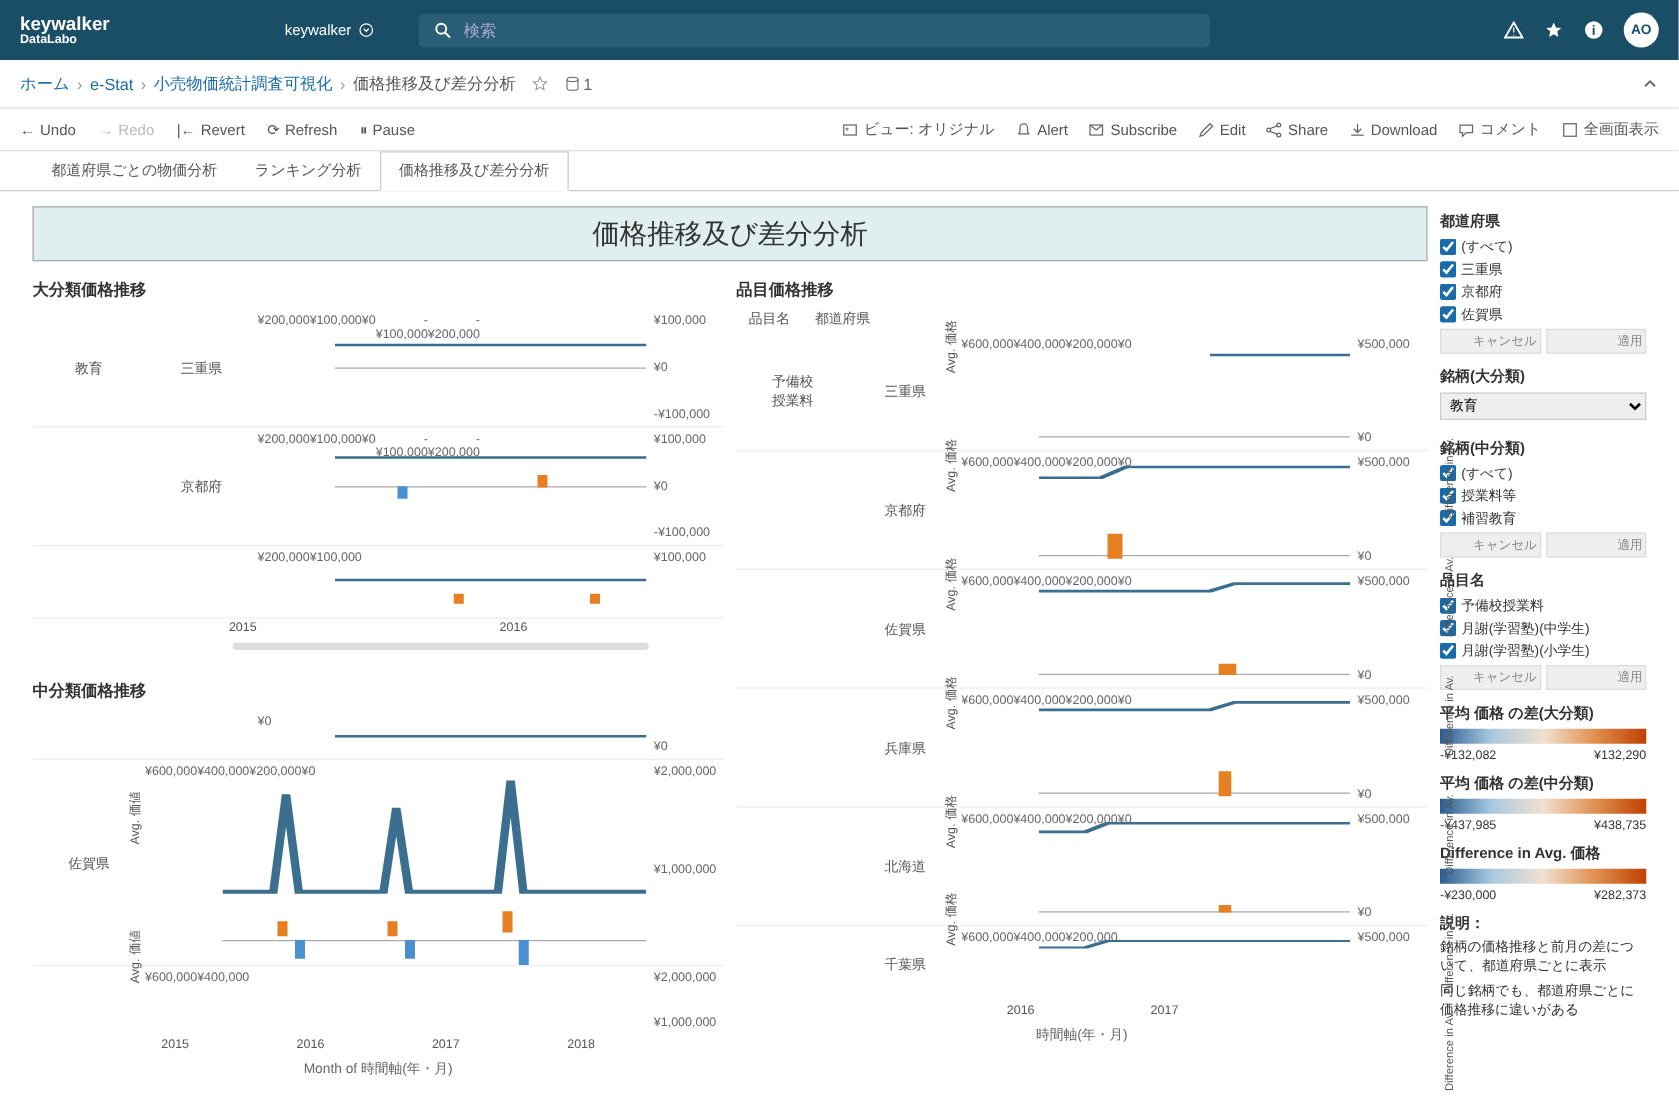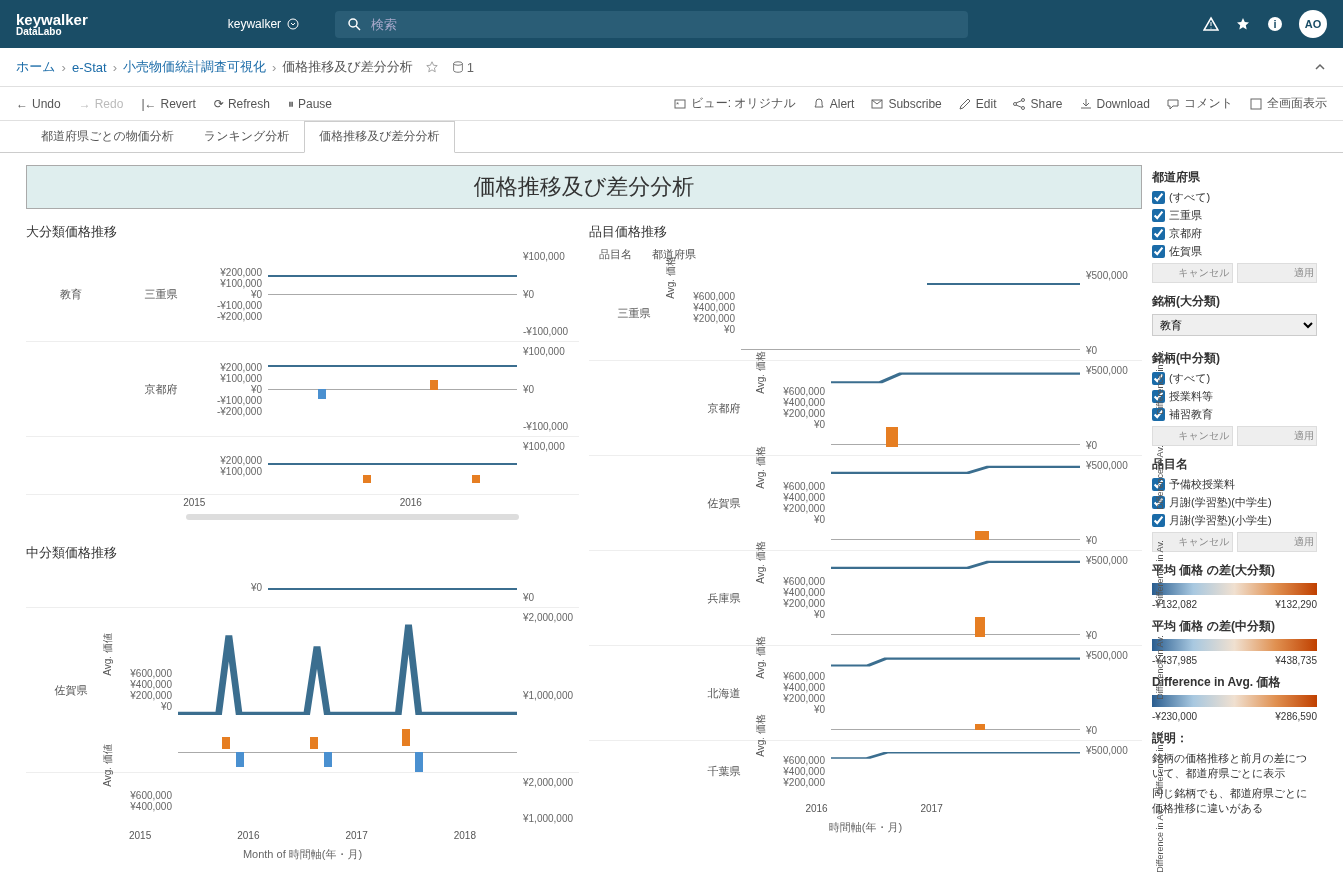--- a/index.html
+++ b/index.html
@@ -24,26 +24,26 @@
 .toolbar .disabled { color: #bbb; }
 .toolbar .right { margin-left: auto; display: flex; gap: 16px; }
 .tabs { display: flex; padding: 0 26px; border-bottom: 1px solid #ccc; }
 .tab { padding: 6px 14px; border: 1px solid transparent; cursor: pointer; font-size: 12px; color: #555; }
 .tab.active { border: 1px solid #ccc; border-bottom: 1px solid #fff; margin-bottom: -1px; background: #fff; }
 .dash { display: flex; padding: 12px 26px; gap: 10px; }
 .main-area { flex: 1; }
 .title-bar { background: #dfeeee; border: 1px solid #aaa; text-align: center; padding: 6px; font-size: 22px; color: #333; margin-bottom: 10px; }
 .charts-grid { display: flex; gap: 10px; }
 .chart-col { flex: 1; }
-.chart-section-title { font-size: 13px; font-weight: normal; margin: 4px 0 6px; }
+.chart-section-title { font-size: 13px; font-weight: bold; margin: 4px 0 6px; }
 .mini-chart { height: 95px; display: flex; align-items: stretch; border-bottom: 1px solid #eee; }
 .row-label { width: 90px; display: flex; align-items: center; justify-content: center; font-size: 11px; text-align: center; color: #555; }
 .row-label.double { flex-direction: column; }
 .chart-body { flex: 1; position: relative; }
-.y-ticks { position: absolute; left: 0; top: 0; bottom: 0; width: 60px; display: flex; flex-direction: column; justify-content: center; font-size: 10px; color: #666; text-align: right; padding: 4px 4px 4px 0; }
+.y-ticks { position: absolute; left: 0; top: 0; bottom: 0; width: 60px; display: flex; flex-direction: row; justify-content: flex-start; font-size: 10px; color: #666; text-align: right; padding: 4px 4px 4px 0; }
 .y-ticks-right { position: absolute; right: 0; top: 0; bottom: 0; width: 60px; display: flex; flex-direction: column; justify-content: space-between; font-size: 10px; color: #666; padding: 4px 0 4px 4px; }
 .plot-area { position: absolute; left: 62px; right: 62px; top: 4px; bottom: 4px; }
 .line { position: absolute; left: 0; right: 0; height: 2px; background: #3b6e8f; }
 .baseline { position: absolute; left: 0; right: 0; height: 1px; background: #aaa; }
 .bar { position: absolute; width: 8px; background: #e67e22; }
 .bar.blue { background: #4a90d0; }
 .x-axis { text-align: center; font-size: 11px; color: #666; padding: 4px 0; }
 .x-labels { display: flex; justify-content: space-around; font-size: 10px; color: #555; padding: 2px 60px; }
 .side-panel { width: 165px; font-size: 11px; }
 .filter-title { font-weight: bold; margin: 4px 0; font-size: 12px; }
@@ -355,20 +355,24 @@
       </div>
 
       <div class="chart-col">
         <div class="chart-section-title">品目価格推移</div>
         <div class="col-headers">
             <span>品目名</span>
             <span>都道府県</span>
           </div>
 
         <div class="mini-chart">
+          <div class="row-label double">
+              <span>予備校</span>
+              <span>授業料</span>
+            </div>
           <div class="row-label">三重県</div>
           <div class="chart-body">
             <div class="axis-title-v">Avg. 価格</div>
             <div class="y-ticks">
                 <span>¥600,000</span>
                 <span>¥400,000</span>
                 <span>¥200,000</span>
                 <span>¥0</span>
               </div>
             <div class="y-ticks-right">
@@ -592,20 +596,20 @@
     <div class="gradient"></div>
     <div class="gradient-labels">
         <span>-¥437,985</span>
         <span>¥438,735</span>
       </div>
 
     <div class="filter-title">Difference in Avg. 価格</div>
     <div class="gradient"></div>
     <div class="gradient-labels">
         <span>-¥230,000</span>
-        <span>¥286,590</span>
+        <span>¥282,373</span>
       </div>
 
     <div class="filter-title">説明：</div>
     <div class="desc">銘柄の価格推移と前月の差について、都道府県ごとに表示</div>
     <div class="desc">同じ銘柄でも、都道府県ごとに価格推移に違いがある</div>
   </div>
 </div>
 
 </body></html>

